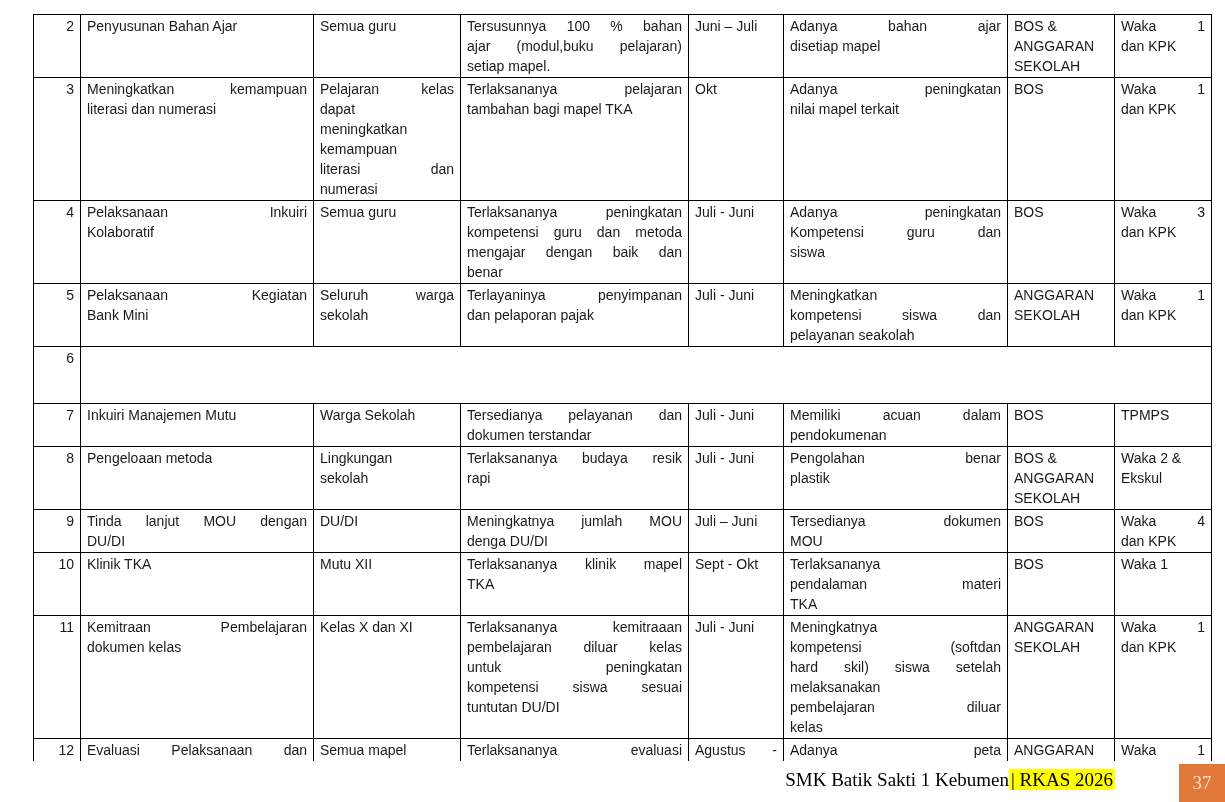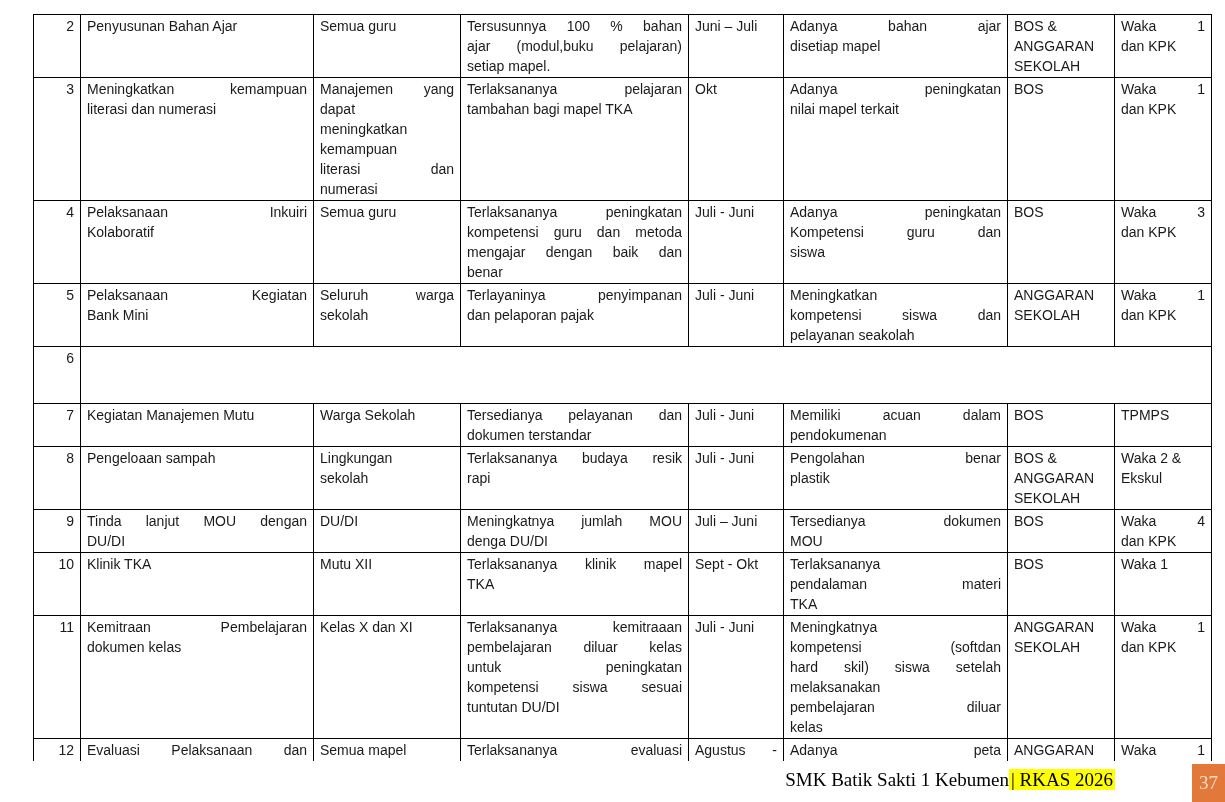--- a/index.html
+++ b/index.html
@@ -26,21 +26,21 @@
   tr.r2 { height:61px; } tr.r3 { height:120px; } tr.r4 { height:79px; }
   tr.r5 { height:61px; } tr.r6 { height:57px; } tr.r7 { height:41px; }
   tr.r8 { height:60px; } tr.r9 { height:41px; } tr.r10 { height:59px; }
   tr.r11 { height:120px; } tr.r12 { height:70px; }
 
   .footer { position:absolute; top:768px; right:110px;
             font-family:"Liberation Serif", serif; font-size:19px; line-height:24px;
             color:#000; white-space:nowrap; }
   .footer .hl { padding:0 2px; }
 
-  .page-badge { position:absolute; right:0; top:764px; width:33px; height:38px;
+  .page-badge { position:absolute; right:0; top:764px; width:46px; height:38px;
                 display:flex; align-items:center; justify-content:center;
                 font-family:"Liberation Serif", serif; font-size:19px; color:#f3dcc6; }
 </style>
 </head>
 <body>
 
 <div class="sheet">
 
   <div class="table-wrap">
     <table class="rkas">
@@ -85,21 +85,21 @@
               <div class="jl">dan KPK</div>
             </td>
         </tr>
         <tr class="r3">
           <td class="c-no">3</td>
           <td>
               <div class="jl">Meningkatkan kemampuan</div>
               <div class="jl">literasi dan numerasi</div>
             </td>
           <td>
-              <div class="jl">Manajemen yang</div>
+              <div class="jl">Pelajaran kelas</div>
               <div class="jl">dapat</div>
               <div class="jl">meningkatkan</div>
               <div class="jl">kemampuan</div>
               <div class="jl">literasi dan</div>
               <div class="jl">numerasi</div>
             </td>
           <td>
               <div class="jl">Terlaksananya pelajaran</div>
               <div class="jl">tambahan bagi mapel TKA</div>
             </td>
@@ -180,21 +180,21 @@
               <div class="jl">dan KPK</div>
             </td>
         </tr>
         <tr class="r6">
           <td class="c-no">6</td>
           <td class="merged" colspan="7"></td>
         </tr>
         <tr class="r7">
           <td class="c-no">7</td>
           <td>
-              <div class="jl">Kegiatan Manajemen Mutu</div>
+              <div class="jl">Inkuiri Manajemen Mutu</div>
             </td>
           <td>
               <div class="jl">Warga Sekolah</div>
             </td>
           <td>
               <div class="jl">Tersedianya pelayanan dan</div>
               <div class="jl">dokumen terstandar</div>
             </td>
           <td>
               <div class="jl">Juli - Juni</div>
@@ -206,21 +206,21 @@
           <td class="no-stretch">
               <div class="jl">BOS</div>
             </td>
           <td>
               <div class="jl">TPMPS</div>
             </td>
         </tr>
         <tr class="r8">
           <td class="c-no">8</td>
           <td>
-              <div class="jl">Pengeloaan sampah</div>
+              <div class="jl">Pengeloaan metoda</div>
             </td>
           <td>
               <div class="jl">Lingkungan</div>
               <div class="jl">sekolah</div>
             </td>
           <td>
               <div class="jl">Terlaksananya budaya resik</div>
               <div class="jl">rapi</div>
             </td>
           <td>

